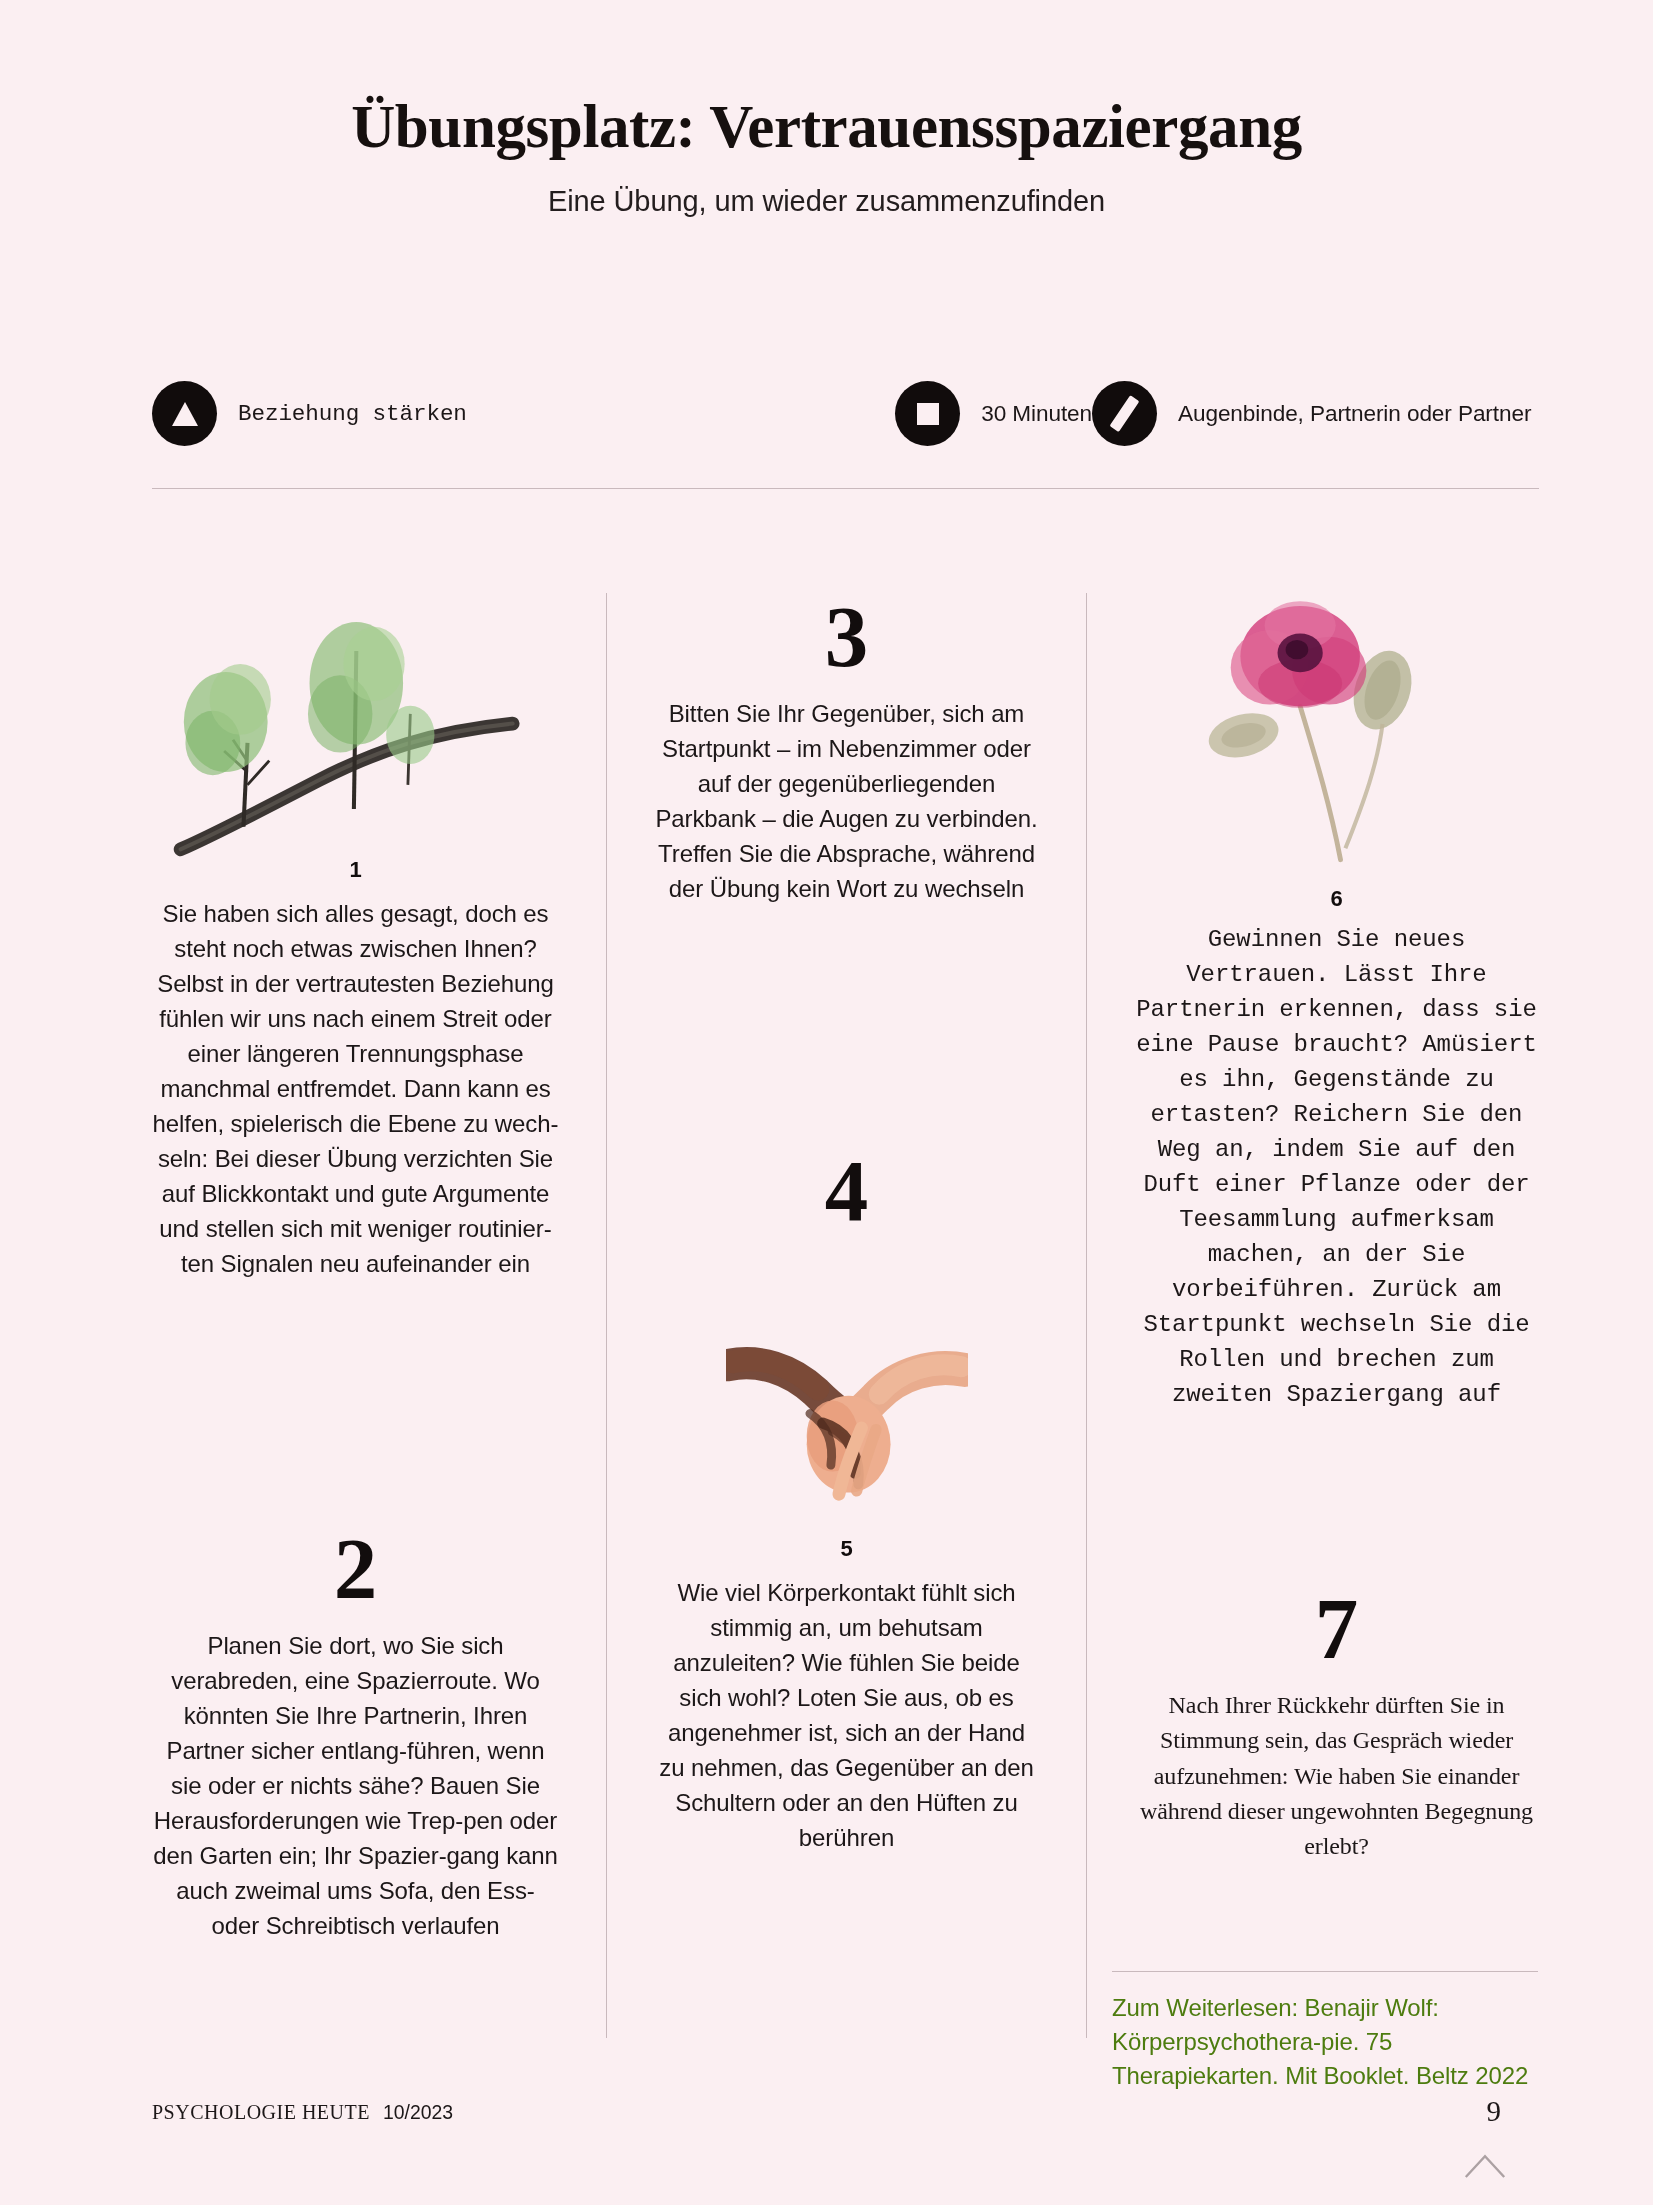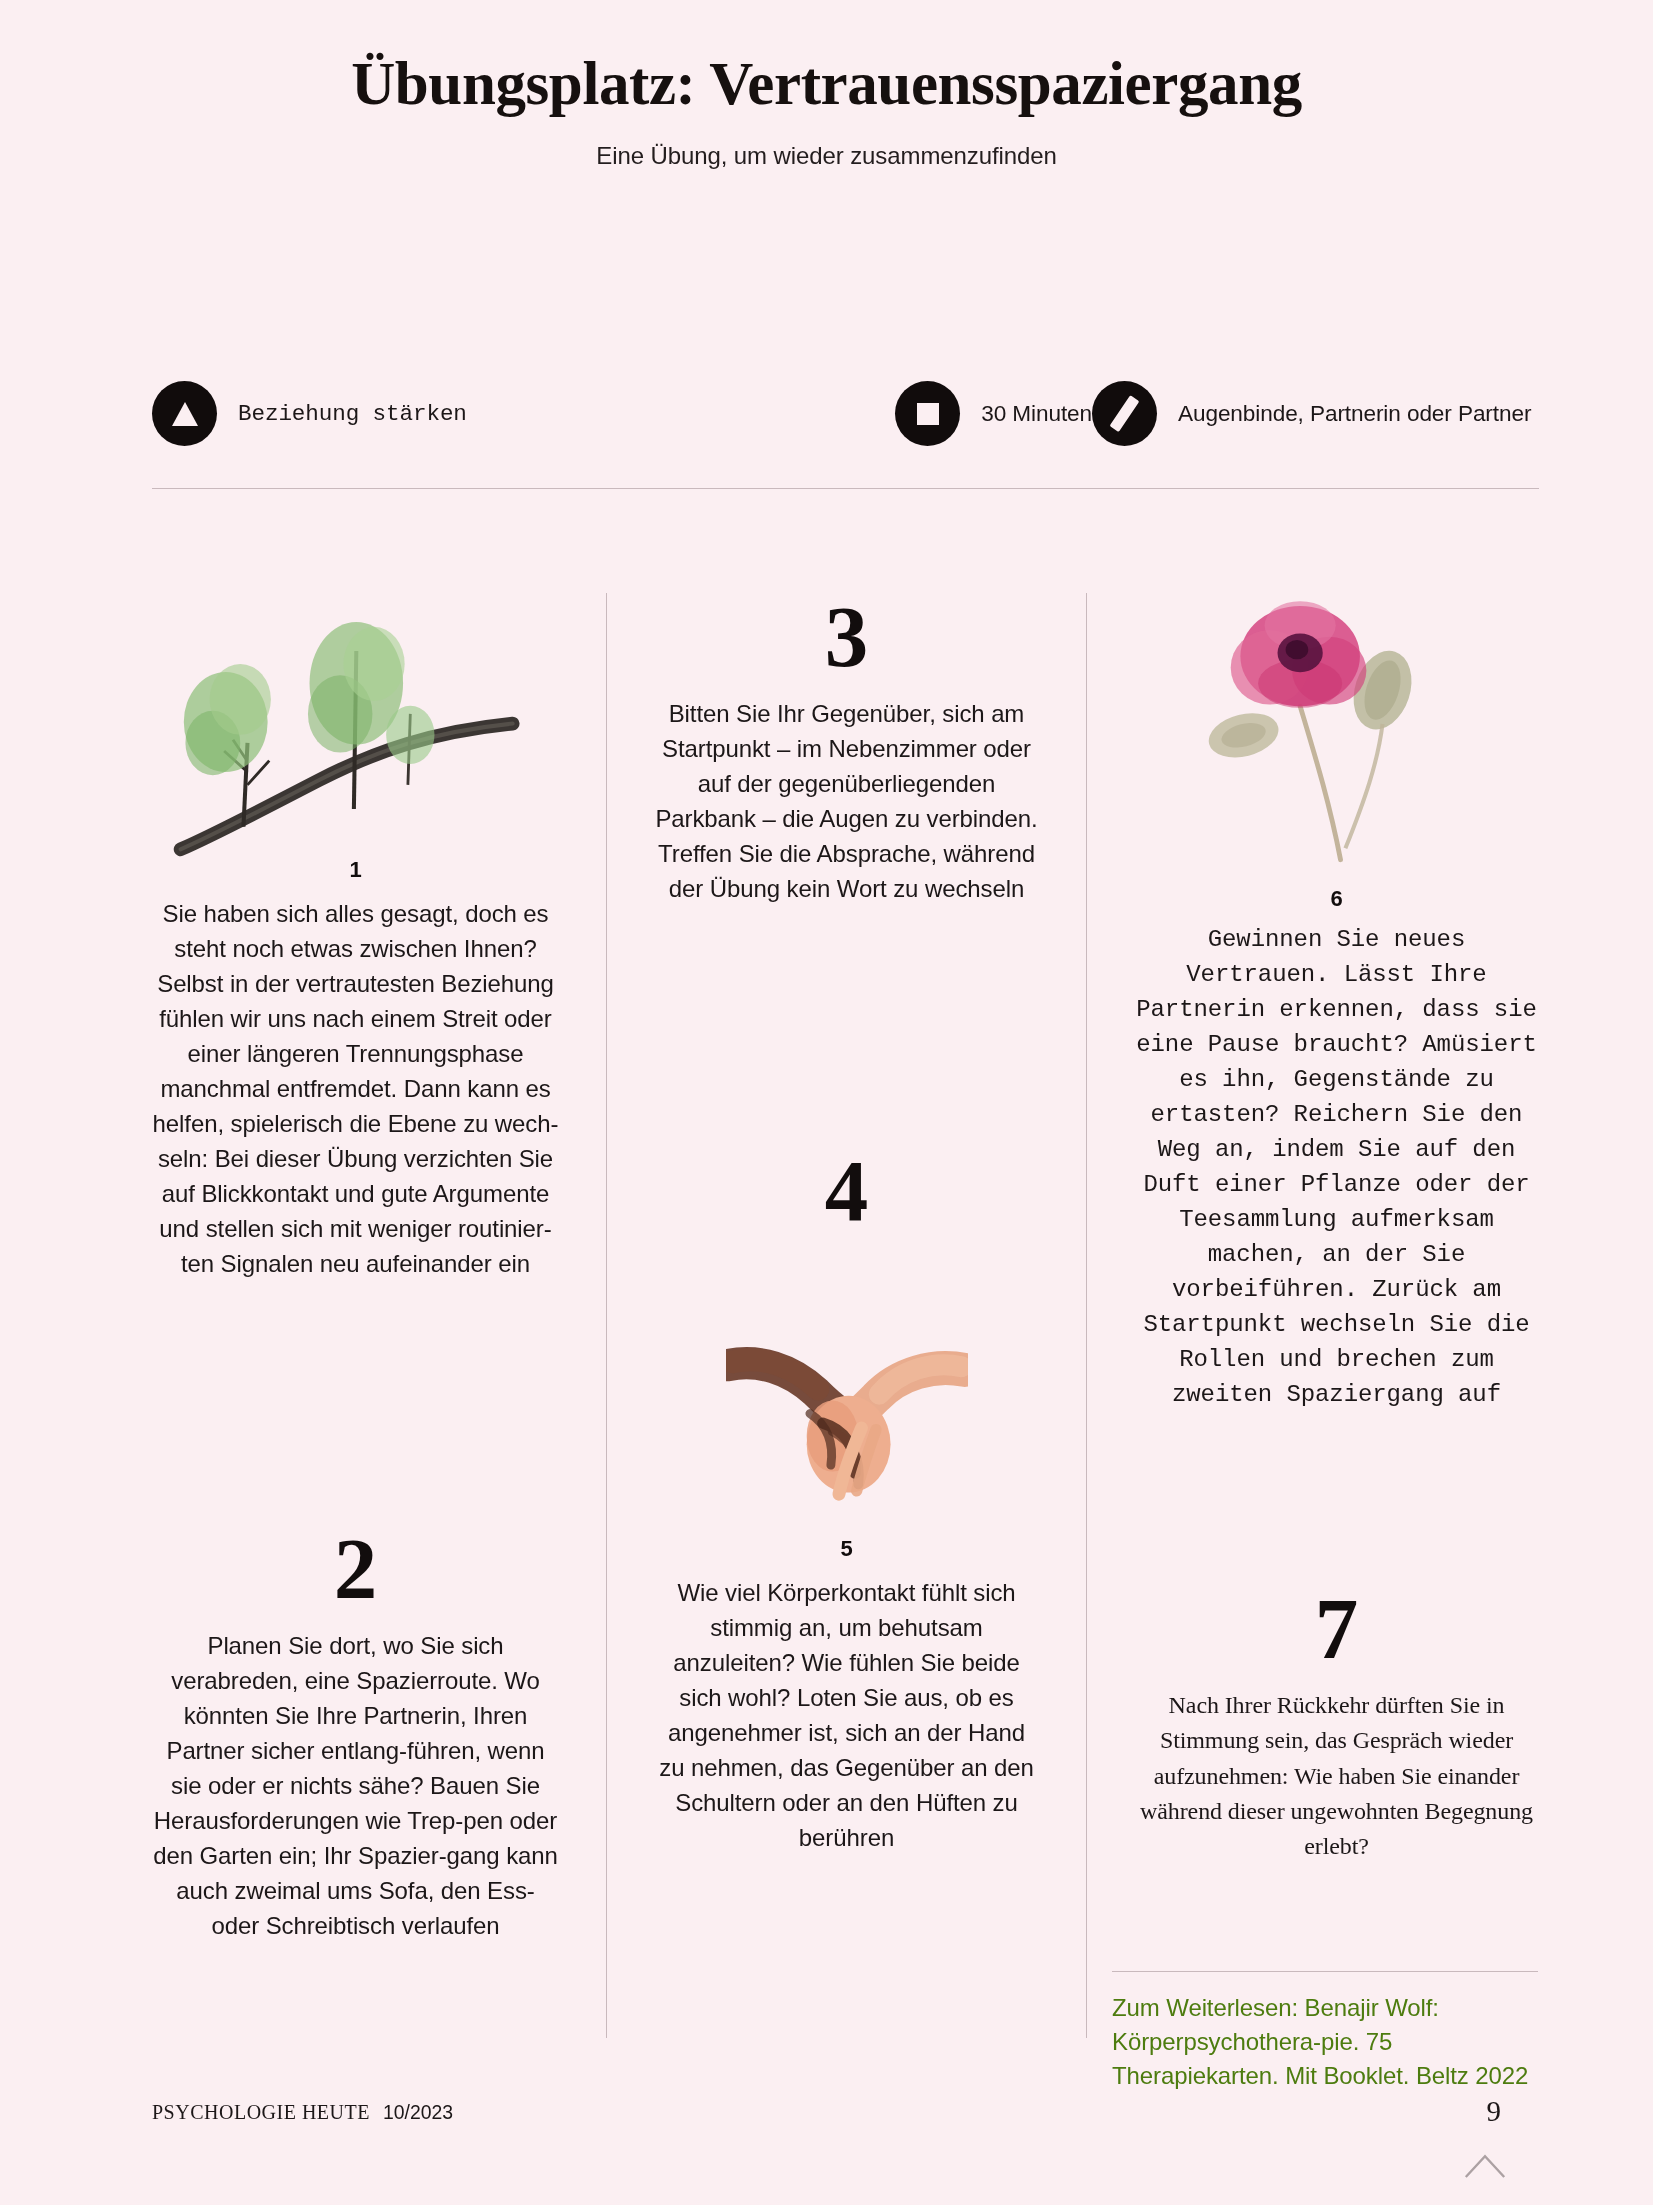--- a/index.html
+++ b/index.html
@@ -17,34 +17,34 @@
   .page {
     position: relative;
     width: 1653px;
     height: 2205px;
     background: #fbeff2;
     box-sizing: border-box;
   }
 
   
   .header {
-    padding-top: 52px;
+    padding-top: 95px;
     text-align: center;
   }
   .title {
     font-family: "Liberation Serif", serif;
     font-weight: 700;
     font-size: 61px;
     letter-spacing: -0.4px;
     line-height: 1.05;
     margin: 0;
     color: #16100f;
   }
   .subtitle {
-    font-size: 24px;
+    font-size: 29px;
     font-weight: 400;
     margin: 26px 0 0 0;
     color: #231d1e;
     letter-spacing: -0.1px;
   }
 
   
   .meta-row {
     position: absolute;
     top: 381px;

